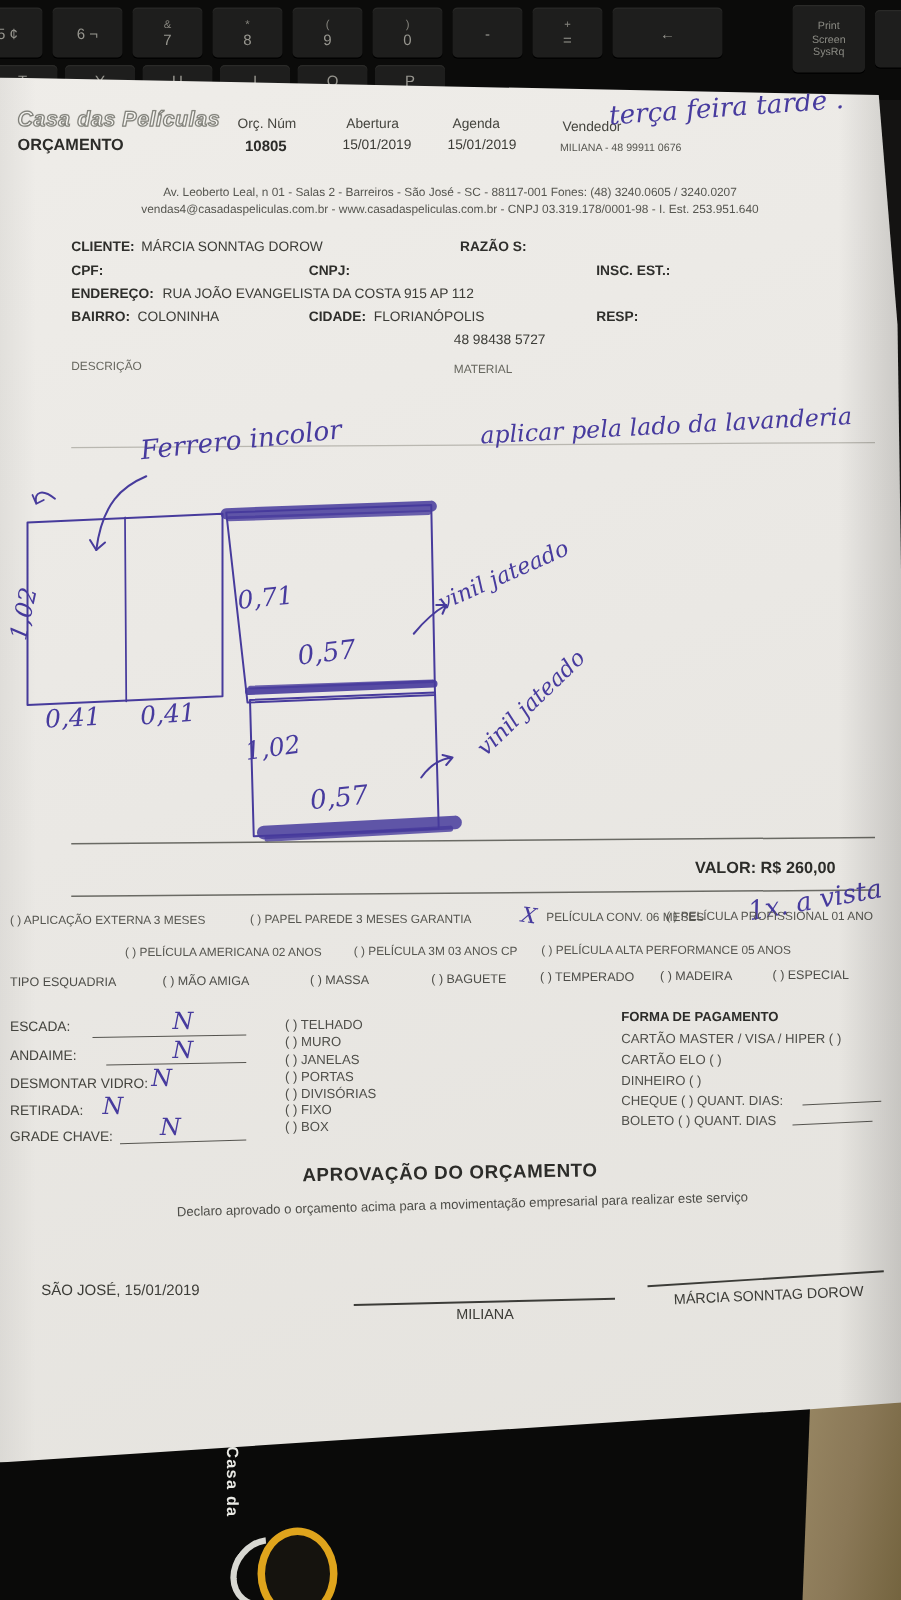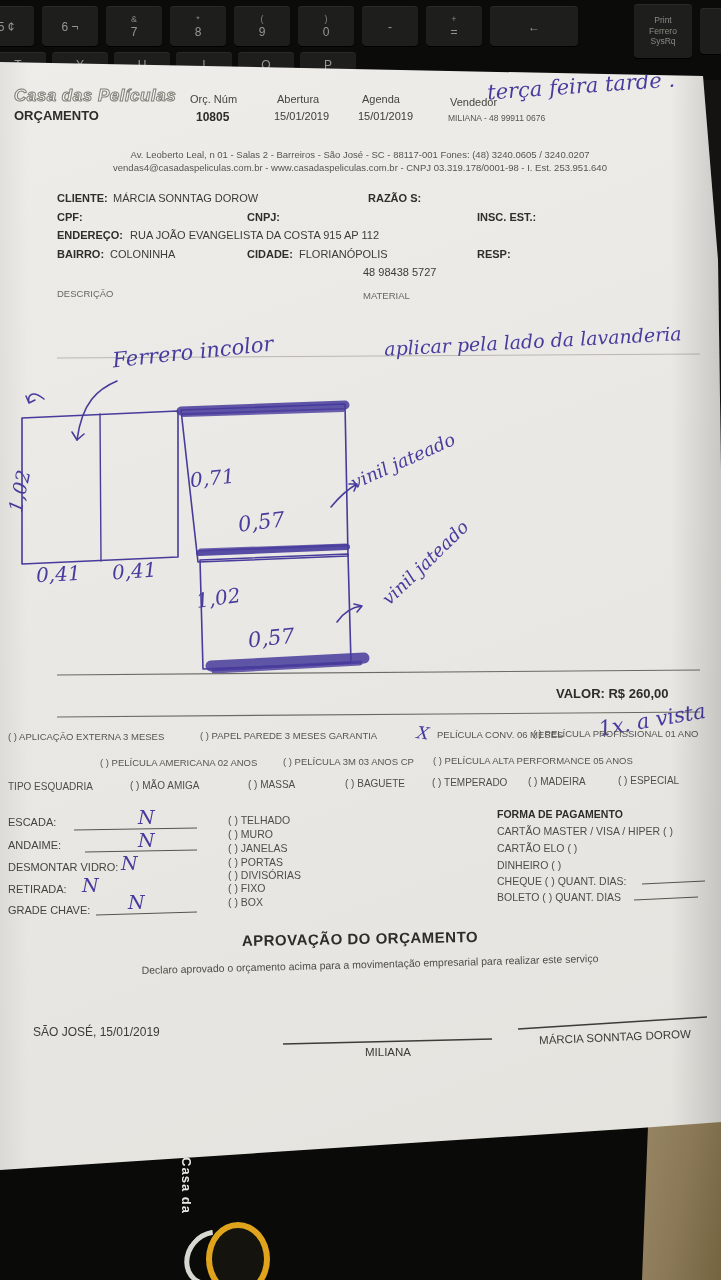--- a/index.html
+++ b/index.html
@@ -80,21 +80,21 @@
     </div>
   <div class="key" style="left:426px;top:6px;width:56px;height:40px;">
       <span class="top">+</span>
       <span class="main">=</span>
     </div>
   <div class="key" style="left:490px;top:6px;width:88px;height:40px;">
       <span class="top"></span>
       <span class="main">←</span>
     </div>
   <div class="key key-ps" style="left:634px;top:4px;width:54px;height:50px;">
-      <span style="width:44px;white-space:normal;">Print Ferrero SysRq</span>
+      <span style="width:44px;white-space:normal;">Print Screen SysRq</span>
     </div>
   <div class="key" style="left:700px;top:8px;width:30px;height:46px;"></div>
   <div class="key" style="left:-10px;top:52px;width:56px;height:26px;">
       <span class="main">T</span>
     </div>
   <div class="key" style="left:52px;top:52px;width:56px;height:26px;">
       <span class="main">Y</span>
     </div>
   <div class="key" style="left:114px;top:52px;width:56px;height:26px;">
       <span class="main">U</span>

